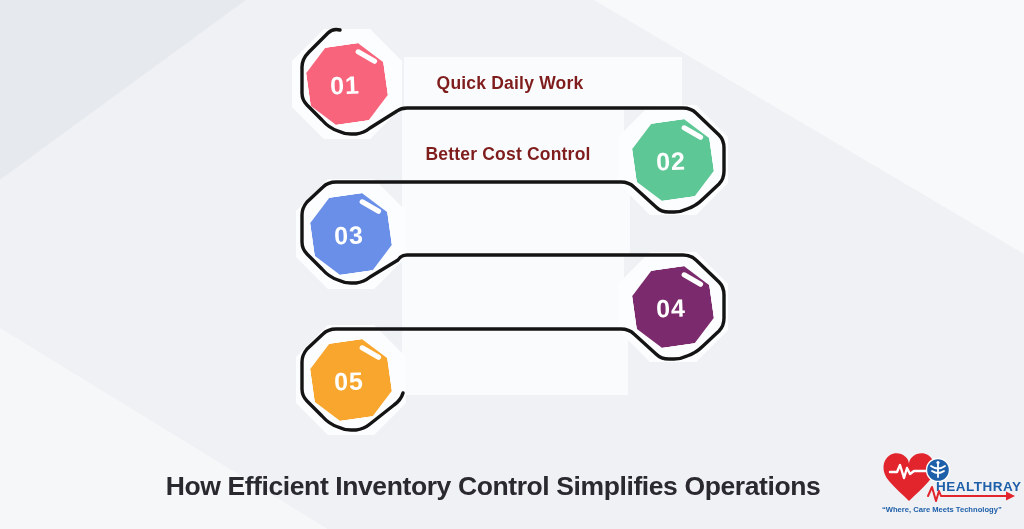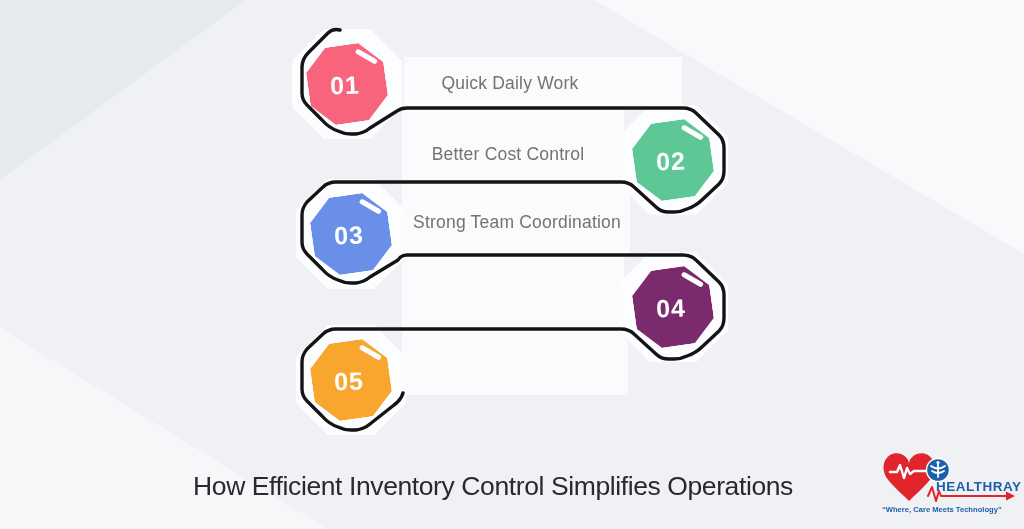--- a/index.html
+++ b/index.html
@@ -34,26 +34,26 @@
     color:#ffffff;font-size:25px;font-weight:700;letter-spacing:1px;
     transform:rotate(6deg) translate(-2px,1px);
   }
   .shine{
     position:absolute;top:12px;right:4px;width:24px;height:5px;border-radius:3px;
     background:#ffffff;transform:rotate(38deg);
   }
   .step-label{
     position:absolute;z-index:5;white-space:nowrap;
     transform:translate(-50%,-50%);
-    color:#737373;font-size:17.5px;font-weight:400;letter-spacing:.2px;
+    color:#7f1d1d;font-size:17.5px;font-weight:700;letter-spacing:.2px;
   }
   .title{
     position:absolute;z-index:5;left:493px;top:486px;white-space:nowrap;
     transform:translate(-50%,-50%);
-    color:#29292f;font-size:26.5px;font-weight:400;letter-spacing:-0.4px;
+    color:#29292f;font-size:26.5px;font-weight:700;letter-spacing:-0.4px;
   }
   .logo{position:absolute;z-index:5;left:870px;top:446px;}
 </style>
 </head>
 <body>
 
 <div class="stage">
 
   <div class="bgdeco d1"></div>
   <div class="bgdeco d2"></div>
@@ -108,21 +108,20 @@
     <span class="shine"></span>
     <span class="num">04</span>
   </div>
   <div class="badge" style="left: 312px; top: 341px; background: rgb(248, 166, 45);">
     <span class="shine"></span>
     <span class="num">05</span>
   </div>
 
   <div class="step-label" style="left:510px;top:83px;">Quick Daily Work</div>
   <div class="step-label" style="left:508px;top:154px;text-align:right;">Better Cost Control</div>
-  <div class="step-label" style="left:517px;top:222px;">Strong Team Coordination</div>
 
   <div class="title">How Efficient Inventory Control Simplifies Operations</div>
 
   <svg class="logo" width="152" height="76" viewBox="0 0 152 76">
     <path d="M 39 18 C 39 10 28 4 20 9 C 12 14 11 26 19 35 C 25 42 33 49 39 55 C 45 49 53 42 59 35 C 67 26 66 14 58 9 C 50 4 39 10 39 18 Z" fill="#E2242D"></path>
     <polyline points="20,26 27,26 30,19 34,32 37,22 40,28 44,25 50,25 57,25" fill="none" stroke="#ffffff" stroke-width="2.4" stroke-linejoin="round" stroke-linecap="round"></polyline>
     <circle cx="68" cy="24" r="11.5" stroke="#ffffff" stroke-width="1.4" fill="#1E5FA9"></circle>
     <g stroke="#ffffff" fill="none" stroke-width="1.8" stroke-linecap="round">
       <line x1="68" y1="18" x2="68" y2="31"></line>
       <path d="M 61 20 Q 68 25 75 20"></path>

